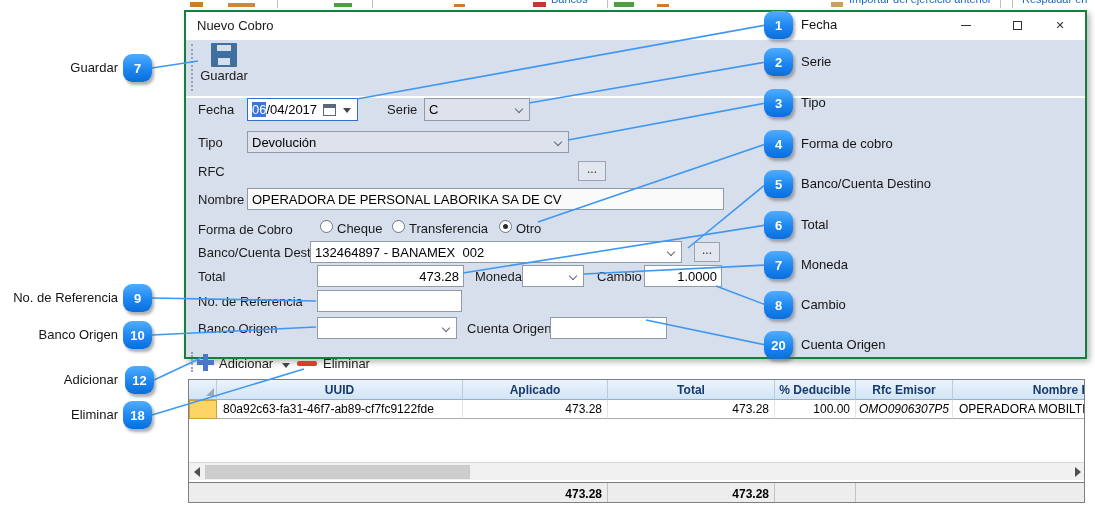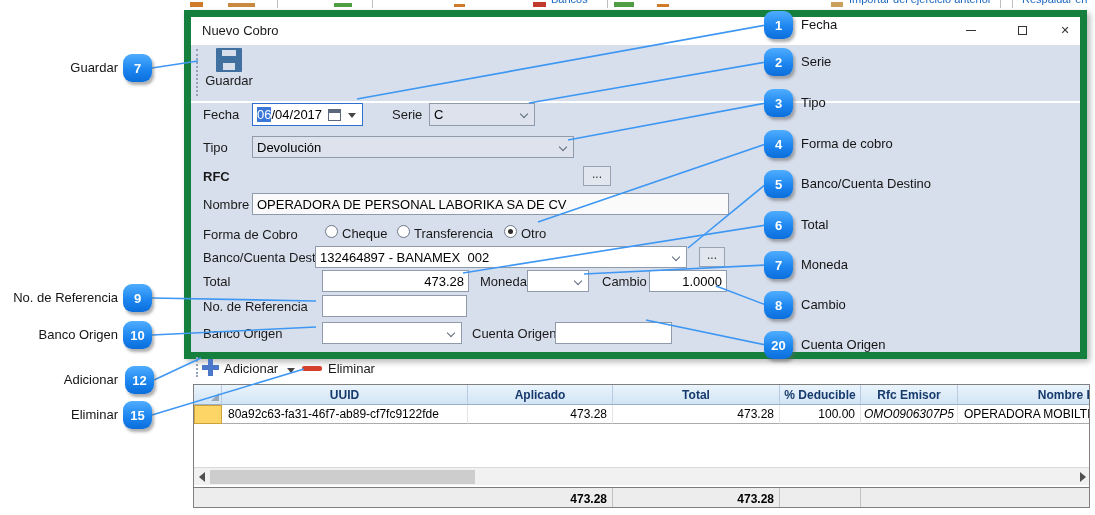--- a/index.html
+++ b/index.html
@@ -6,21 +6,21 @@
   body { background:#fff; font-family:"Liberation Sans", sans-serif; }
   .canvas { position:relative; width:1095px; height:515px; background:#fff; overflow:hidden; }
 
   
   .top-strip { position:absolute; left:0; top:0; width:1095px; height:9px; overflow:hidden; z-index:5; }
   .frag { position:absolute; }
   .frag-link { position:absolute; top:-7px; font-size:11px; color:#1a66c0; white-space:nowrap; }
 
   
   .dialog { position:absolute; left:184px; top:10px; width:903px; height:349px;
-            background:#d8dfec; border:7px solid #15803d; box-shadow:3px 3px 6px rgba(0,0,0,.28); z-index:10; }
+            background:#d8dfec; border:2px solid #15803d; box-shadow:3px 3px 6px rgba(0,0,0,.28); z-index:10; }
   .titlebar { position:absolute; left:0; top:0; width:100%; height:28px; background:#fff; }
   .title { position:absolute; left:11px; top:6px; font-size:13px; color:#1a1a1a; }
   .win-btn { position:absolute; top:2px; width:36px; height:23px; display:flex; align-items:center; justify-content:center; cursor:default; }
   .min-bar { width:10px; height:1px; background:#333; }
   .max-box { width:9px; height:9px; border:1px solid #333; }
   .close-glyph { font-size:11px; color:#333; }
 
   .toolbar { position:absolute; left:0; top:28px; width:100%; height:56px; }
   .gripper-v { position:absolute; border-left:2px dotted #93a2ba; }
   .save-btn { position:absolute; left:9px; top:1px; width:58px; height:53px; text-align:center; cursor:pointer; }
@@ -145,21 +145,21 @@
       <span>C</span>
       <span class="chev"></span>
     </div>
 
     <div class="lbl" style="left:12px;top:123px;">Tipo</div>
     <div class="field ddlist" style="left:61px;top:119px;width:322px;">
       <span>Devolución</span>
       <span class="chev"></span>
     </div>
 
-    <div class="lbl" style="left:12px;top:152px;font-weight:bold;">RFC</div>
+    <div class="lbl" style="left:12px;top:152px;">RFC</div>
     <div class="browse" style="left:392px;top:149px;width:28px;">
         <span>...</span>
       </div>
 
     <div class="lbl" style="left:12px;top:180px;">Nombre</div>
     <div class="field ro" style="left:61px;top:176px;width:477px;">
       <span>OPERADORA DE PERSONAL LABORIKA SA DE CV</span>
     </div>
 
     <div class="lbl" style="left:12px;top:210px;">Forma de Cobro</div>
@@ -267,21 +267,21 @@
 
   <div class="co-lbl-left" style="top:60px;">Guardar</div>
   <div class="badge" style="left:123px;top:54px;">7</div>
   <div class="co-lbl-left" style="top:290px;">No. de Referencia</div>
   <div class="badge" style="left:123px;top:284px;">9</div>
   <div class="co-lbl-left" style="top:327px;">Banco Origen</div>
   <div class="badge" style="left:123px;top:321px;">10</div>
   <div class="co-lbl-left" style="top:372px;">Adicionar</div>
   <div class="badge" style="left:125px;top:366px;">12</div>
   <div class="co-lbl-left" style="top:407px;">Eliminar</div>
-  <div class="badge" style="left:123px;top:401px;">15</div>
+  <div class="badge" style="left:123px;top:401px;">18</div>
 
   <div class="badge" style="left:764px;top:11px;">1</div>
   <div class="co-lbl-right" style="top:17px;">Fecha</div>
   <div class="badge" style="left:764px;top:48px;">2</div>
   <div class="co-lbl-right" style="top:54px;">Serie</div>
   <div class="badge" style="left:764px;top:89px;">3</div>
   <div class="co-lbl-right" style="top:95px;">Tipo</div>
   <div class="badge" style="left:764px;top:130px;">4</div>
   <div class="co-lbl-right" style="top:136px;">Forma de cobro</div>
   <div class="badge" style="left:764px;top:170px;">5</div>

